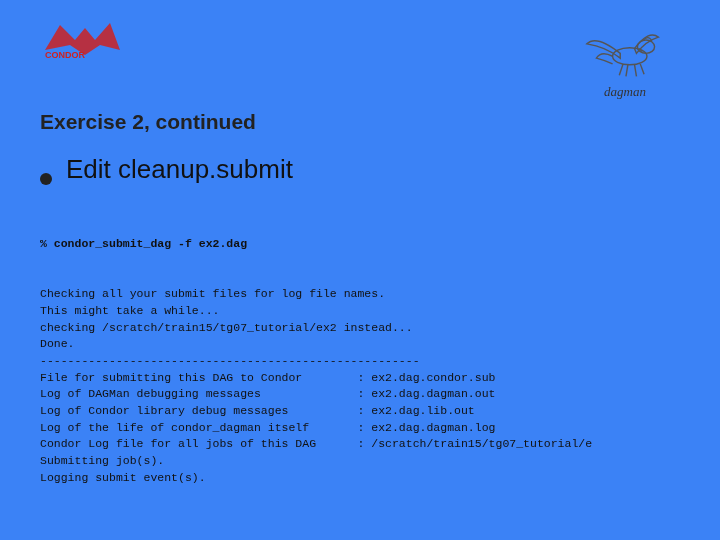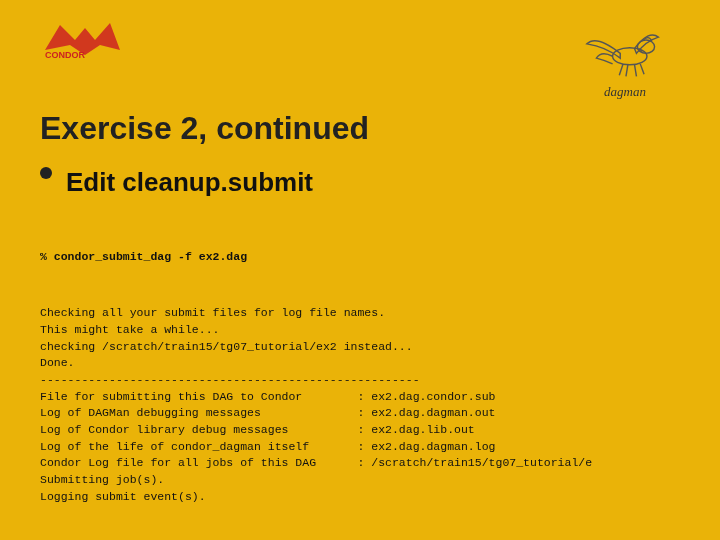--- a/index.html
+++ b/index.html
@@ -13,21 +13,21 @@
       height: 540px;
       background: #ffffff;
       font-family: Arial, sans-serif;
       overflow: hidden;
       position: relative;
     }
 
     .page {
       width: 720px;
       height: 540px;
-      background: #eab308;
+      background: #3b82f6;
       position: relative;
       padding: 20px 40px 20px 40px;
     }
 
     
     .top-bar {
       display: flex;
       align-items: flex-start;
       justify-content: space-between;
       margin-bottom: 10px;
@@ -63,38 +63,38 @@
     .pegasus-text {
       font-style: italic;
       font-size: 13px;
       color: #333;
       margin-top: 2px;
       font-family: 'Times New Roman', serif;
     }
 
     
     .title {
-      font-size: 32px;
+      font-size: 21px;
       font-weight: bold;
       color: #222;
       margin-bottom: 20px;
       margin-top: 5px;
     }
 
     
     .bullet-list {
       list-style: none;
       margin-bottom: 18px;
     }
 
     .bullet-list li {
       display: flex;
-      align-items: flex-start;
+      align-items: flex-end;
       font-size: 26px;
-      font-weight: bold;
+      font-weight: normal;
       color: #111;
       margin-bottom: 4px;
     }
 
     .bullet-dot {
       display: inline-block;
       width: 12px;
       height: 12px;
       background: #222;
       border-radius: 50%;
@@ -106,21 +106,20 @@
     .code-block {
       font-family: 'Courier New', Courier, monospace;
       font-size: 11.5px;
       color: #111;
       line-height: 1.45;
       white-space: pre;
     }
 
     .code-command {
       font-weight: bold;
-      margin-bottom: 6px;
     }
   </style>
 </head>
 <body>
 
 <div class="page">
 
   <div class="top-bar">
 
     <div class="logo-condor">

